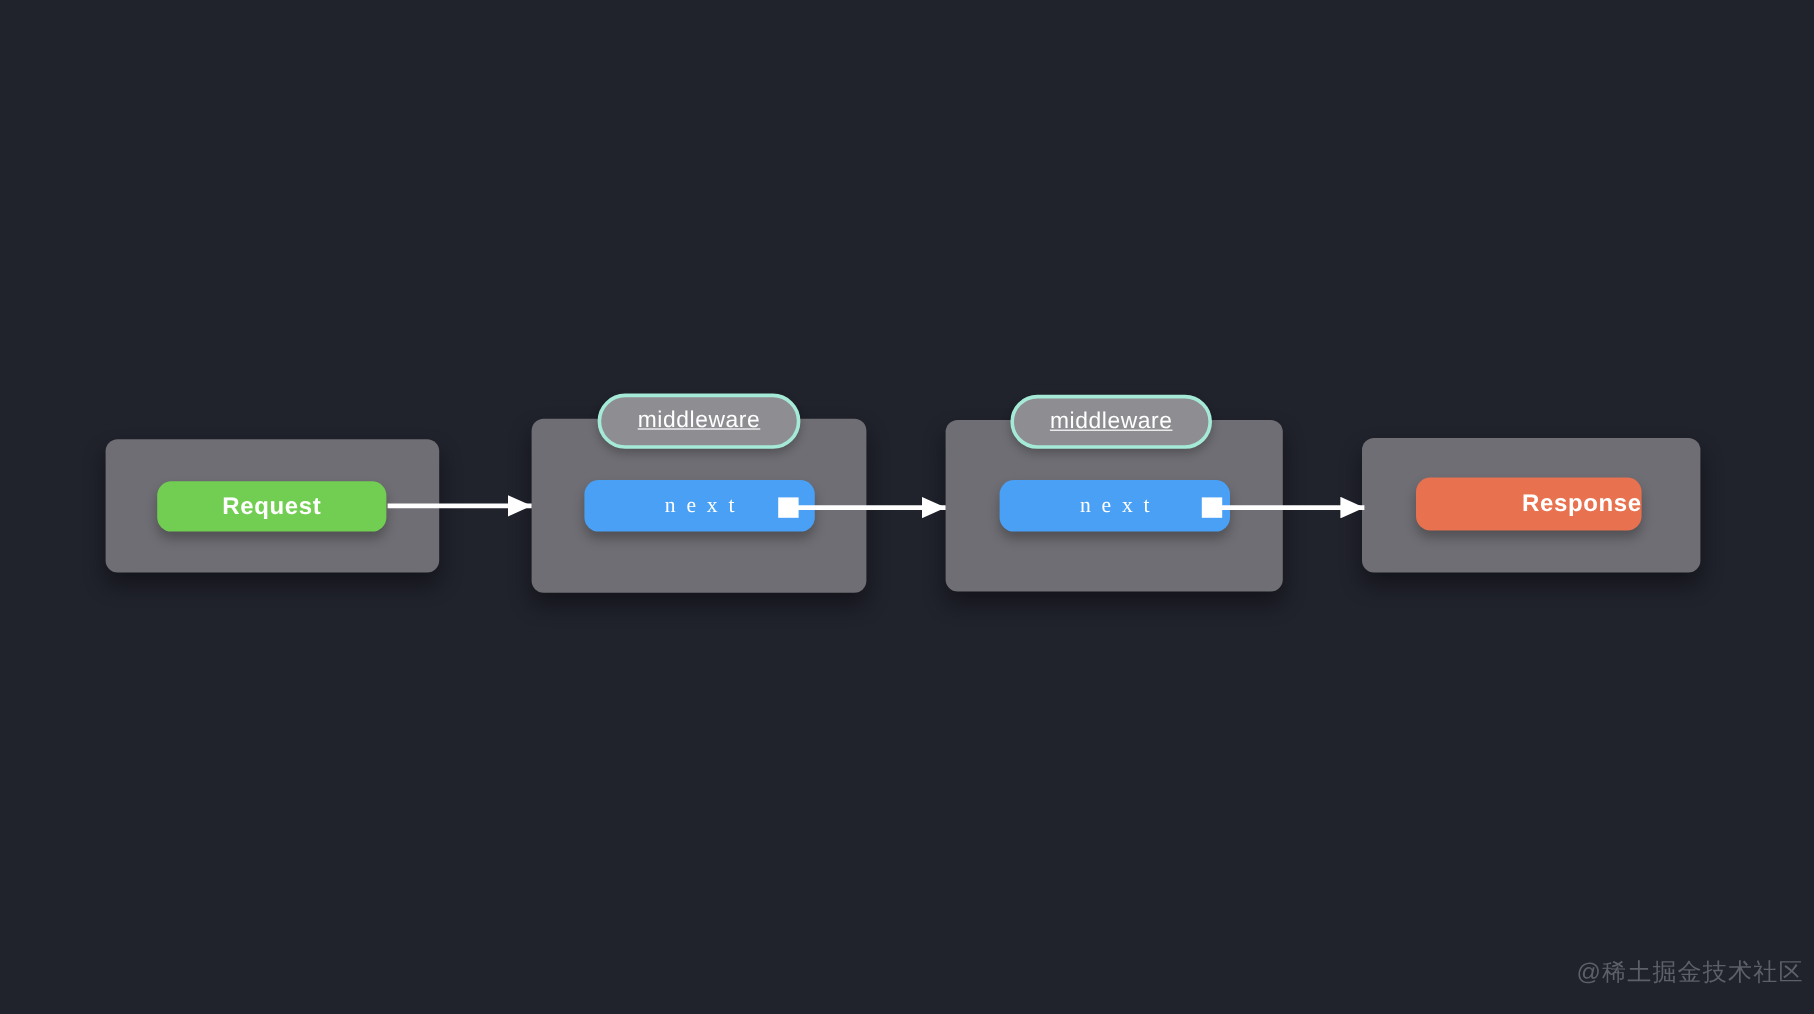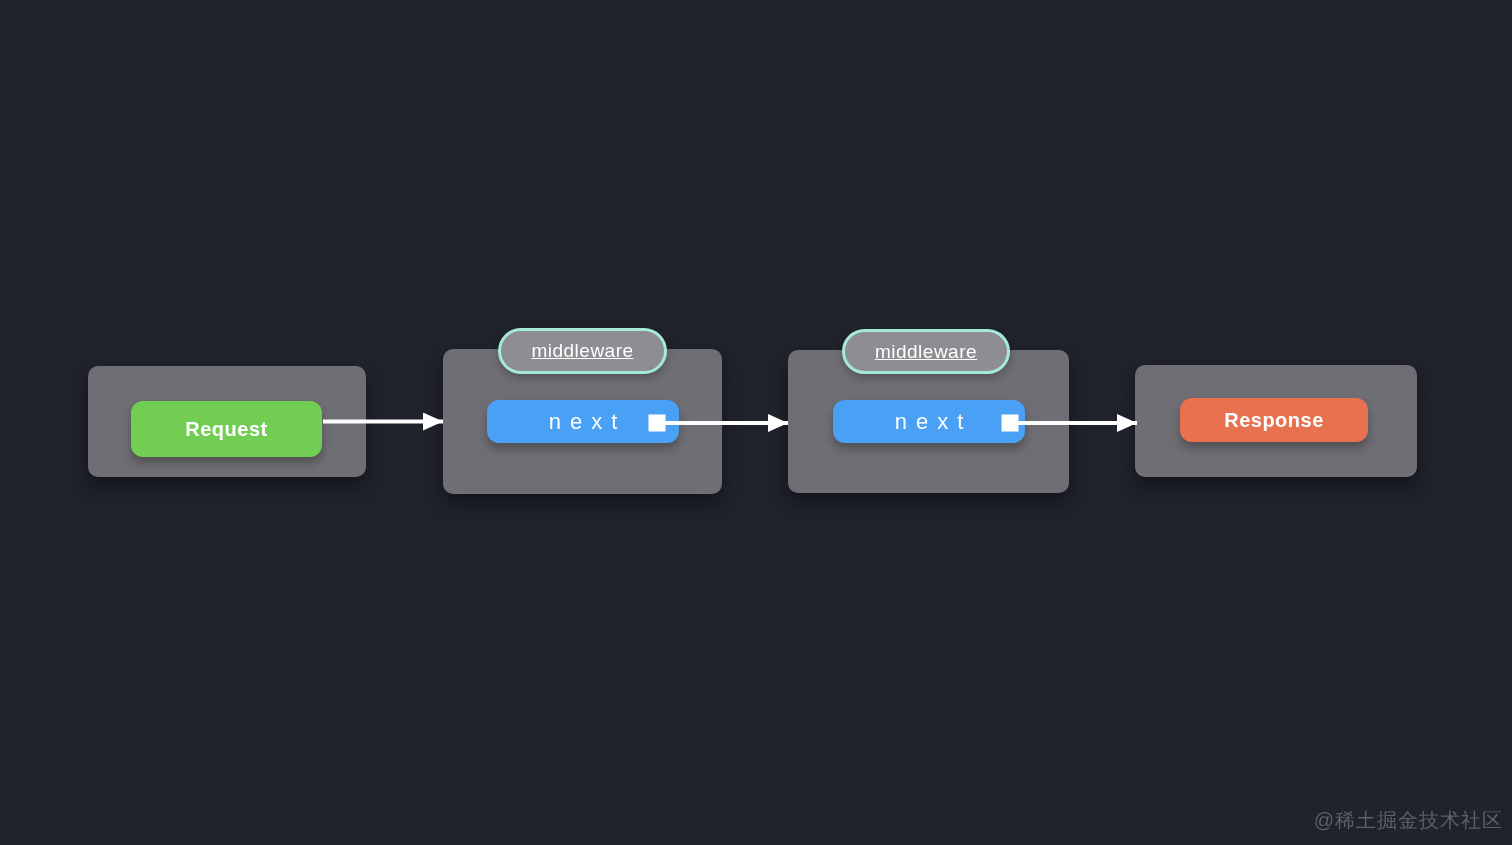--- a/index.html
+++ b/index.html
@@ -31,23 +31,23 @@
   }
   .action-btn .btn-label {
     font-size: 20px;
     font-weight: bold;
     letter-spacing: 0.5px;
   }
   .btn-green  { background: var(--request-green, #72ce52); }
   .btn-orange { background: var(--response-orange, #e8714f); }
   .btn-blue   { background: var(--next-blue, #4aa0f5); }
   .btn-blue .btn-label {
-    font-family: Liberation Sans, sans-serif;
+    font-family: Liberation Serif, serif;
     font-weight: normal;
-    font-size: 22px;
+    font-size: 18px;
     letter-spacing: 9px;
     padding-left: 9px; 
   }
 
   .tag-pill {
     position: absolute;
     display: flex;
     align-items: center;
     justify-content: center;
     background: var(--pill-fill, #8e8d92);
@@ -69,38 +69,38 @@
     left: 0; top: 0;
     width: 1512px;
     height: 845px;
     z-index: 4;
     pointer-events: none;
   }
 
   .watermark {
     position: absolute;
     right: 9px;
-    bottom: 11px;
+    bottom: 21px;
     font-size: 20px;
     color: var(--watermark-gray, #5d5f69);
     letter-spacing: 1px;
     z-index: 5;
   }
 
   
   #box-request     { left: 88px;   top: 366px; width: 278px; height: 111px; }
-  #btn-request     { left: 131px;  top: 401px; width: 191px; height: 56px;  }
+  #btn-request     { left: 131px;  top: 401px; width: 191px; height: 42px;  }
   #box-mw1         { left: 443px;  top: 349px; width: 279px; height: 145px; }
   #pill-mw1        { left: 498px;  top: 328px; width: 169px; height: 46px;  }
   #btn-next1       { left: 487px;  top: 400px; width: 192px; height: 43px;  }
   #box-mw2         { left: 788px;  top: 350px; width: 281px; height: 143px; }
   #pill-mw2        { left: 842px;  top: 329px; width: 168px; height: 45px;  }
   #btn-next2       { left: 833px;  top: 400px; width: 192px; height: 43px;  }
   #box-response    { left: 1135px; top: 365px; width: 282px; height: 112px; }
-  #btn-response    { left: 1180px; top: 398px; width: 188px; height: 44px;  }
+  #btn-response    { left: 1180px; top: 398px; width: 188px; height: 44px; justify-content: flex-end;  }
 </style>
 </head>
 <body>
 
 <div class="canvas">
 
   <div class="node-box" id="box-request">
   </div>
   <div class="action-btn btn-green" id="btn-request">
     <span class="btn-label">Request</span>

